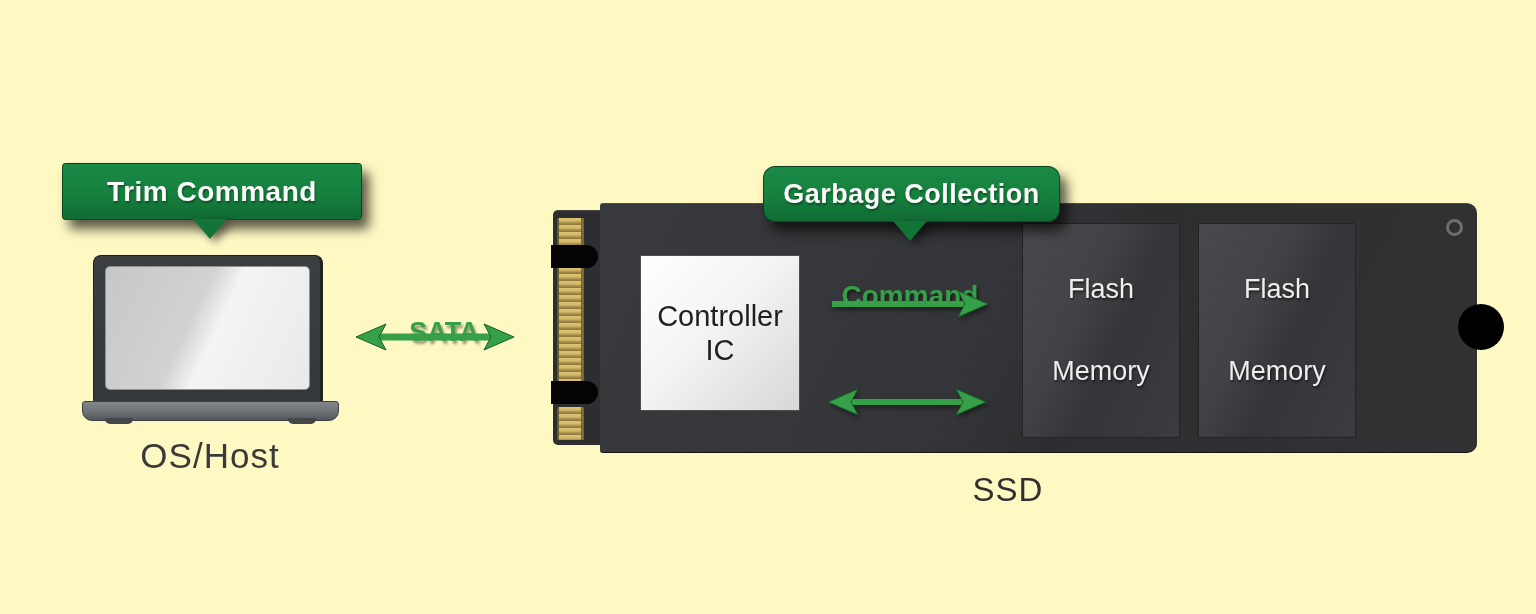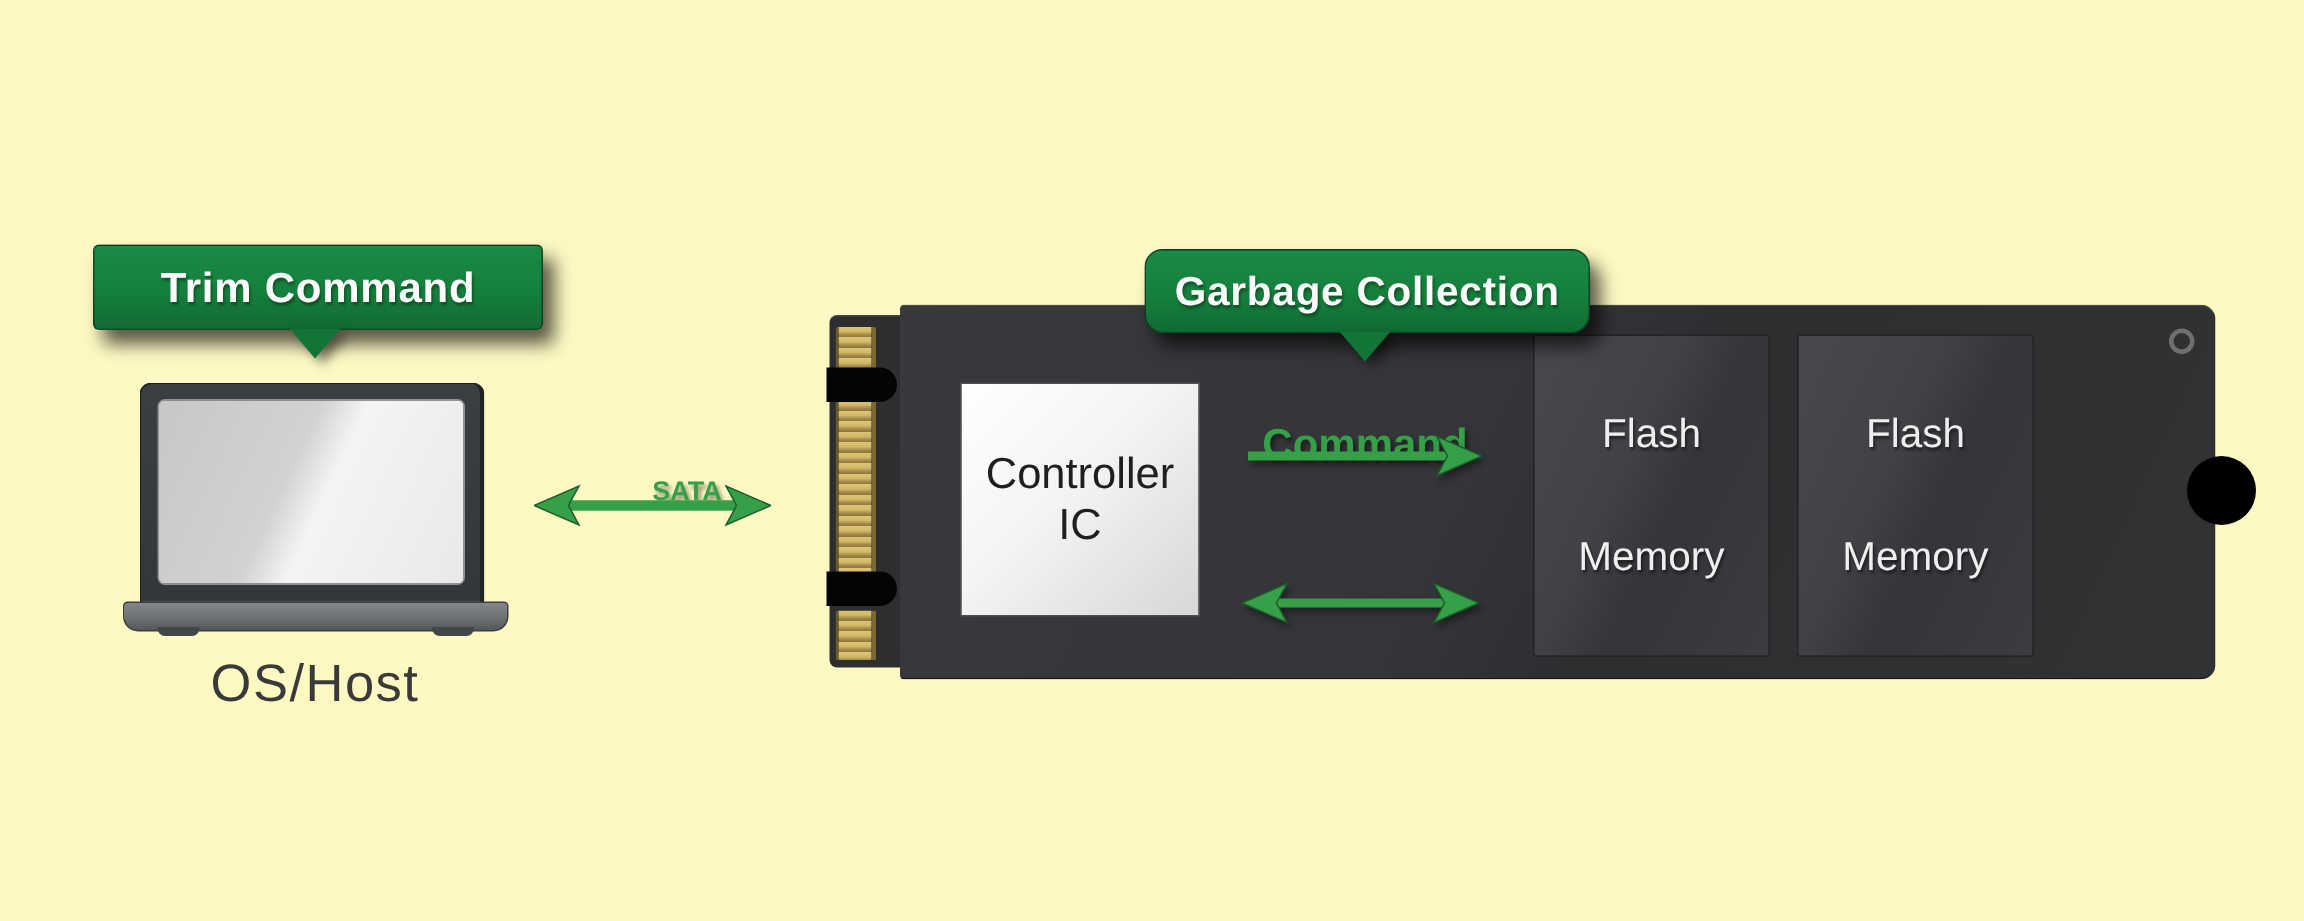--- a/index.html
+++ b/index.html
@@ -167,21 +167,21 @@
   <div class="abs laptop-lid">
     <div class="laptop-screen"></div>
   </div>
   <div class="abs laptop-base">
     <div class="laptop-foot" style="left:22px;"></div>
     <div class="laptop-foot" style="right:22px;"></div>
   </div>
 
   <div class="abs dim-caption" style="left:110px; top:436px; width:200px;">OS/Host</div>
 
-  <div class="abs green-text" style="left:398px; top:293px; width:120px; font-size:18px;">SATA</div>
+  <div class="abs green-text" style="left:384px; top:293px; width:120px; font-size:27px;">SATA</div>
   <svg class="abs" style="left:356px; top:322px; z-index:5;" width="158" height="30" viewBox="0 0 158 30">
     <line x1="20" y1="15" x2="138" y2="15" stroke-width="7" stroke="#35a047"></line>
     <polygon points="0,15 30,2 23,15 30,28" stroke="#1d5c2b" stroke-width="1" fill="#35a047"></polygon>
     <polygon points="158,15 128,2 135,15 128,28" stroke="#1d5c2b" stroke-width="1" fill="#35a047"></polygon>
   </svg>
 
   <div class="abs ssd-connector">
     <div class="gold-pins" style="top:7px; height:32px;"></div>
     <div class="gold-pins" style="top:56px; height:118px;"></div>
     <div class="gold-pins" style="top:196px; height:33px;"></div>
@@ -218,14 +218,15 @@
     <span>Memory</span>
   </div>
   <div class="abs flash-chip" style="left:1198px;">
     <span>Flash</span>
     <span>Memory</span>
   </div>
 
   <div class="abs screw-hole"></div>
   <div class="abs edge-notch"></div>
 
+  <div class="abs dim-caption" style="left:908px; top:471px; width:200px; font-size:33px; color:#303030;">SSD</div>
 
 </div>
 
 </body></html>

